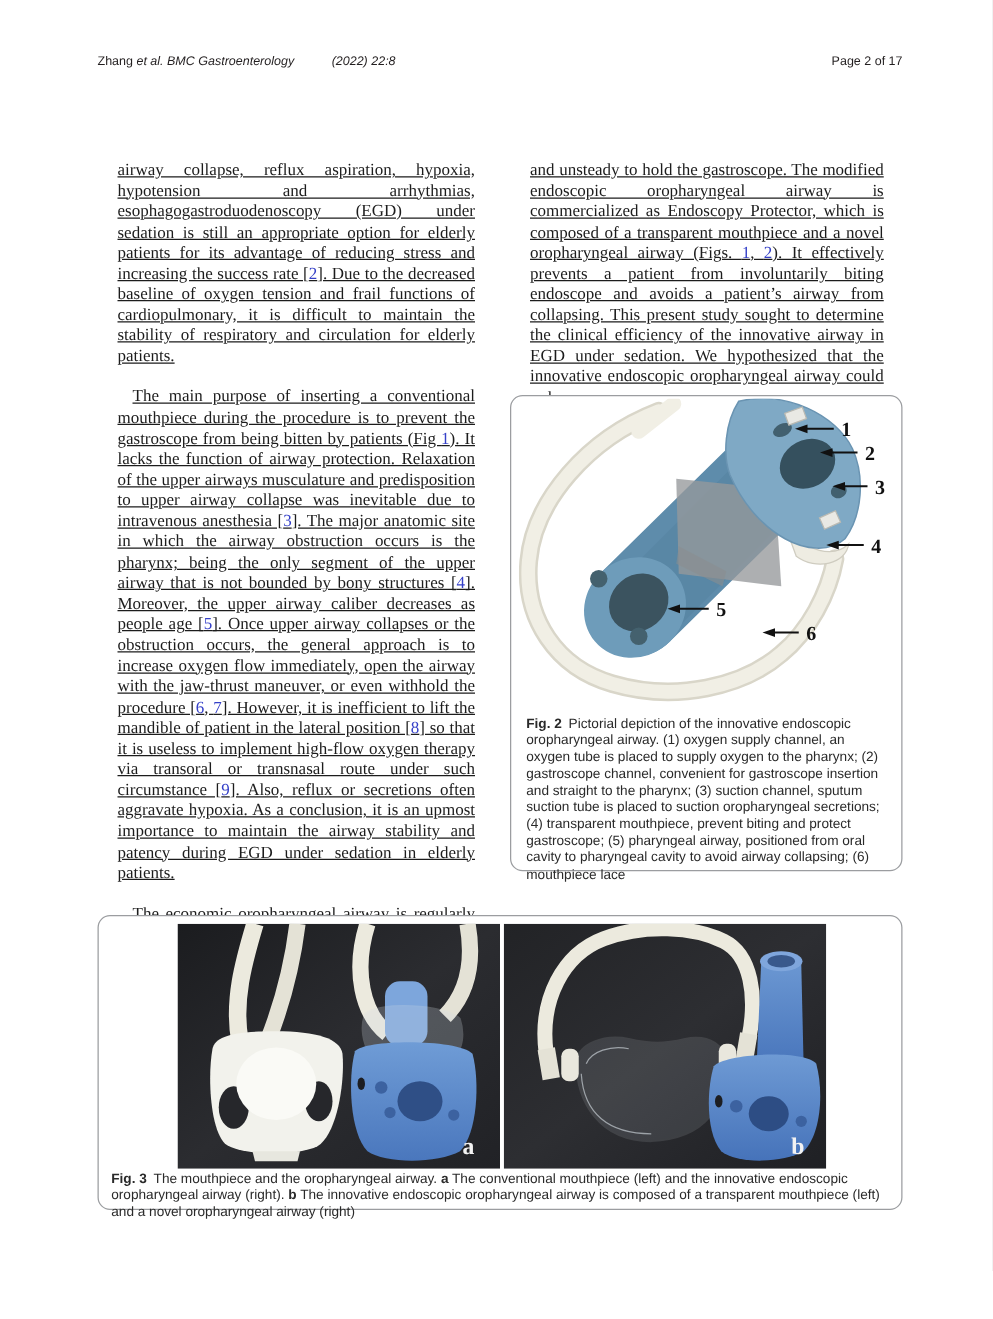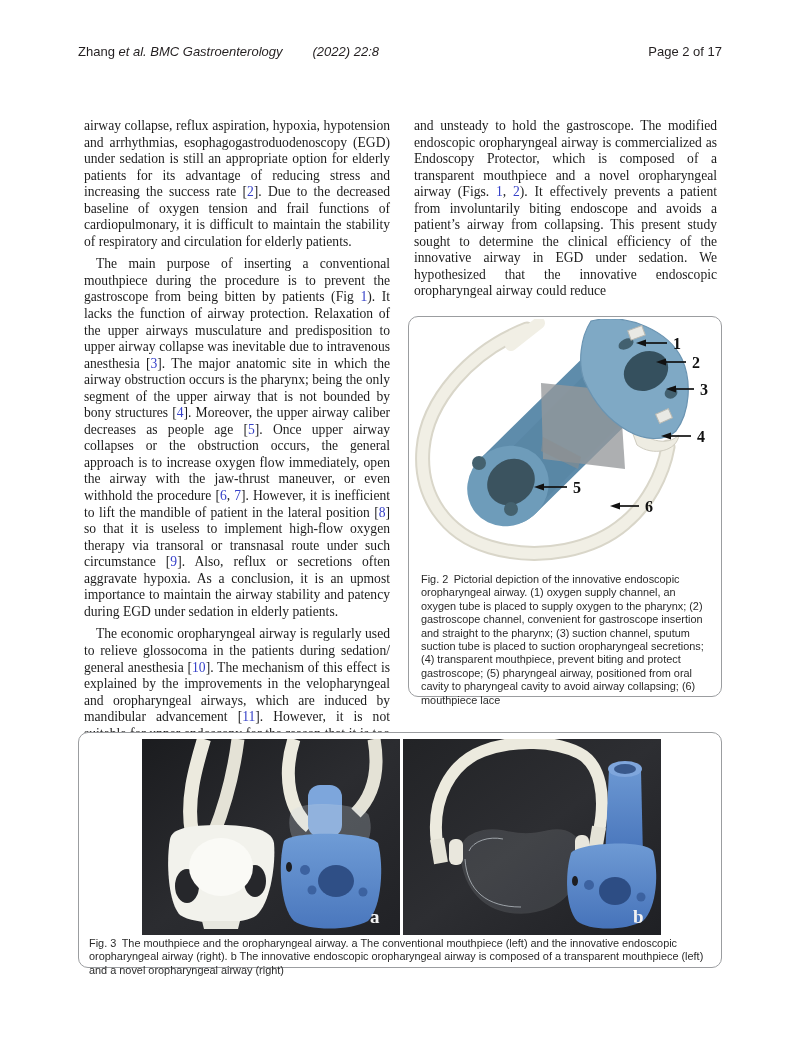--- a/index.html
+++ b/index.html
@@ -1,37 +1,37 @@
 <!DOCTYPE html>
 <html><head>
 <meta charset="utf-8">
 <style>
   html,body{margin:0;padding:0;background:#e8e8e8;}
   .page{position:relative;width:794px;height:1055px;background:#ffffff;margin:0 auto;overflow:hidden;
         font-family:"Liberation Serif", serif;color:#1c1c1c;}
   
   .hdr{position:absolute;top:44px;left:78px;right:72px;display:flex;justify-content:space-between;
-       font-family:"Liberation Sans", sans-serif;font-size:13px;color:#231f20;}
+       font-family:"Liberation Sans", sans-serif;font-size:10px;color:#231f20;}
   .hdr .ital{font-style:italic;}
   .hdr .issue{margin-left:30px;font-style:italic;}
   
   .col{position:absolute;top:112px;font-size:13.6px;line-height:16.55px;text-align:justify;}
   .col-left{left:78px;width:318px;}
   .col-right{left:408px;width:315px;}
-  .body-p{margin:6px;}
+  .body-p{margin:16px;text-decoration:underline;}
   .body-p.indent{text-indent:12px;}
   .cite{color:#3540c8;}
   
   .figbox{position:absolute;border:1.4px solid #9b9da0;border-radius:10px;background:#fff;box-sizing:border-box;}
   #fig2-box{left:408px;top:316px;width:314px;height:381px;}
   #fig1-box{left:78px;top:732px;width:644px;height:236px;}
   .figcap{font-family:"Liberation Sans", sans-serif;font-size:10.9px;line-height:13.4px;color:#2a2a2a;text-align:left;}
   #fig2-cap{padding:2px 12px 0 12px;}
   #fig1-cap{padding:2px 10px 0 10px;}
-  .figcap b{font-weight:normal;}
+  .figcap b{font-weight:bold;}
   #fig2-svg{display:block;margin:2px auto 0 auto;}
   .photos{display:flex;gap:3px;margin:6px 0 0 63px;}
   .photos svg{display:block;}
   .arrow-label{font-family:"Liberation Serif", serif;font-weight:bold;font-size:16px;fill:#111;}
   .panel-label{font-family:"Liberation Serif", serif;font-weight:bold;font-size:19px;fill:#f2f2f2;}
 </style>
 </head>
 <body>
 
 <div class="page">

